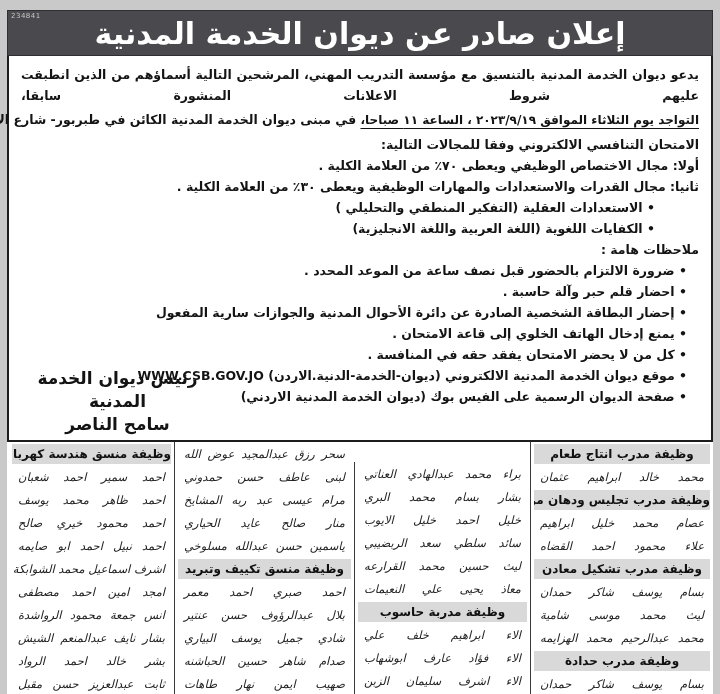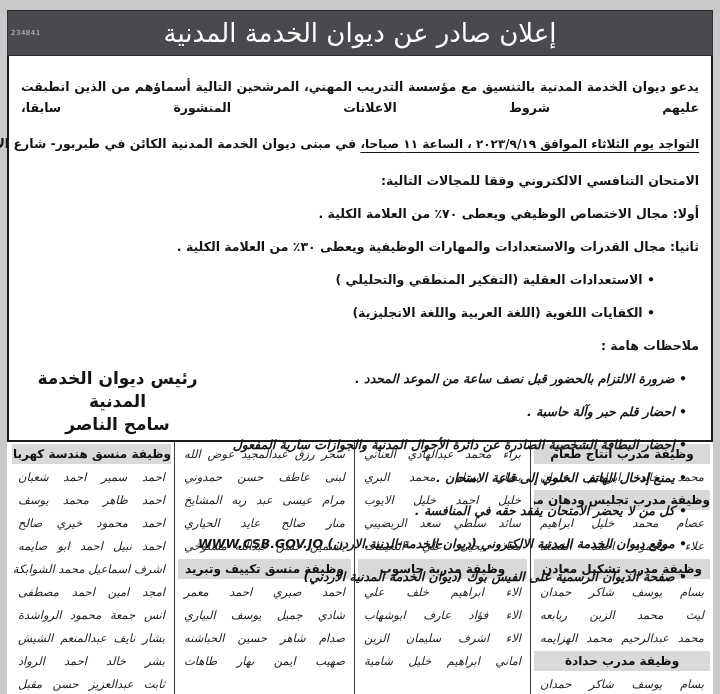--- a/index.html
+++ b/index.html
@@ -4,44 +4,44 @@
 <style>
   * { margin:0; padding:0; box-sizing:border-box; }
   html,body { width:720px; height:694px; overflow:hidden; }
   body { font-family:"DejaVu Sans", sans-serif; background:#c9c9c9; }
   .page { width:720px; height:694px; background:#c9c9c9; padding:10px 7px 0 7px; position:relative; }
   .sheet { width:706px; height:684px; background:#ffffff; }
 
   
   .masthead { height:46px; background:#4a4a4e; border:1px solid #2f2f33; position:relative;
               display:flex; align-items:center; justify-content:center; }
-  .doc-number { position:absolute; top:18px; left:3px; font-size:7px; color:#c6c6c6; letter-spacing:.5px; }
-  .masthead-title { color:#ffffff; font-weight:normal; font-size:26px; direction:rtl; }
+  .doc-number { position:absolute; top:1px; left:3px; font-size:7px; color:#c6c6c6; letter-spacing:.5px; }
+  .masthead-title { color:#ffffff; font-weight:bold; font-size:30px; direction:rtl; }
 
   
   .body-frame { height:384px; border-left:2px solid #1c1c1c; border-right:2px solid #1c1c1c;
                 padding:8px 12px 0 12px; direction:rtl; text-align:right; position:relative;
                 color:#141414; font-weight:bold; font-size:12.5px; line-height:21px; background:#fff; }
-  .line { white-space:nowrap;margin-top:12px; }
+  .line { white-space:nowrap; }
   .just { white-space:normal; text-align:justify; text-align-last:justify; }
   .line2 { line-height:27px; }
   .date-seg { font-size:12px; text-decoration:underline; text-underline-offset:4px; }
-  .ind1 { padding-right:12px;font-style:italic; }
+  .ind1 { padding-right:12px; }
   .ind2 { padding-right:28px; }
   .ind3 { padding-right:44px; }
   .signature { position:absolute; left:1px; bottom:4px; width:215px; text-align:center;
                direction:rtl; font-weight:bold; }
   .sig-title { font-size:17px; line-height:23px; }
   .sig-name  { font-size:17px; line-height:23px; }
 
   
   .nametable { height:254px; border-top:2px solid #1c1c1c; display:flex; direction:rtl; background:#fff; }
   .tcol { border-left:1px solid #3a3a3a; }
   .tcol:last-child { border-left:none; }
-  .col-w0 { width:183px; } .col-w1 { width:176px; } .col-w2 { width:180px; } .col-w3 { width:165px; }
+  .col-w0 { width:183px; } .col-w1 { width:176px;margin-top:20px; } .col-w2 { width:180px; } .col-w3 { width:165px; }
   .tcell { height:23px; direction:rtl; overflow:hidden; }
   .th { background:#d9d9d9; margin:2px 3px 1px 3px; height:20px; line-height:20px;
         text-align:center; font-weight:bold; font-size:12px; white-space:nowrap; color:#111; }
   .tn { padding:3px 9px 0 9px; font-size:11.5px; line-height:19px; color:#232323;
         text-align:justify; text-align-last:justify; white-space:nowrap;font-style:italic; }
 </style>
 </head>
 <body>
 
 <div class="page">
@@ -78,47 +78,49 @@
     <div class="nametable">
 
       <div class="tcol col-w0">
         <div class="tcell th">وظيفة مدرب انتاج طعام</div>
         <div class="tcell tn">محمد خالد ابراهيم عثمان</div>
         <div class="tcell th">وظيفة مدرب تجليس ودهان مركبات</div>
         <div class="tcell tn">عصام محمد خليل ابراهيم</div>
         <div class="tcell tn">علاء محمود احمد القضاه</div>
         <div class="tcell th">وظيفة مدرب تشكيل معادن</div>
         <div class="tcell tn">بسام يوسف شاكر حمدان</div>
-        <div class="tcell tn">ليث محمد الزبن ربابعه</div>
+        <div class="tcell tn">ليث محمد موسى شامية</div>
         <div class="tcell tn">محمد عبدالرحيم محمد الهزايمه</div>
         <div class="tcell th">وظيفة مدرب حدادة</div>
         <div class="tcell tn">بسام يوسف شاكر حمدان</div>
       </div>
 
       <div class="tcol col-w1">
         <div class="tcell tn">براء محمد عبدالهادي العناتي</div>
         <div class="tcell tn">بشار بسام محمد البري</div>
         <div class="tcell tn">خليل احمد خليل الايوب</div>
         <div class="tcell tn">سائد سلطي سعد الربضيبي</div>
+        <div class="tcell tn">ليث حسين محمد القرارعه</div>
         <div class="tcell tn">معاذ يحيى علي النعيمات</div>
         <div class="tcell th">وظيفة مدربة حاسوب</div>
         <div class="tcell tn">الاء ابراهيم خلف علي</div>
         <div class="tcell tn">الاء فؤاد عارف ابوشهاب</div>
         <div class="tcell tn">الاء اشرف سليمان الزبن</div>
         <div class="tcell tn">اماني ابراهيم خليل شامية</div>
       </div>
 
       <div class="tcol col-w2">
         <div class="tcell tn">سحر رزق عبدالمجيد عوض الله</div>
         <div class="tcell tn">لبنى عاطف حسن حمدوني</div>
         <div class="tcell tn">مرام عيسى عبد ربه المشايخ</div>
         <div class="tcell tn">منار صالح عايد الحياري</div>
         <div class="tcell tn">ياسمين حسن عبدالله مسلوخي</div>
         <div class="tcell th">وظيفة منسق تكييف وتبريد</div>
         <div class="tcell tn">احمد صبري احمد معمر</div>
+        <div class="tcell tn">بلال عبدالرؤوف حسن عنتير</div>
         <div class="tcell tn">شادي جميل يوسف البياري</div>
         <div class="tcell tn">صدام شاهر حسين الحباشنه</div>
         <div class="tcell tn">صهيب ايمن نهار طاهات</div>
       </div>
 
       <div class="tcol col-w3">
         <div class="tcell th">وظيفة منسق هندسة كهرباء</div>
         <div class="tcell tn">احمد سمير احمد شعبان</div>
         <div class="tcell tn">احمد ظاهر محمد يوسف</div>
         <div class="tcell tn">احمد محمود خيري صالح</div>

